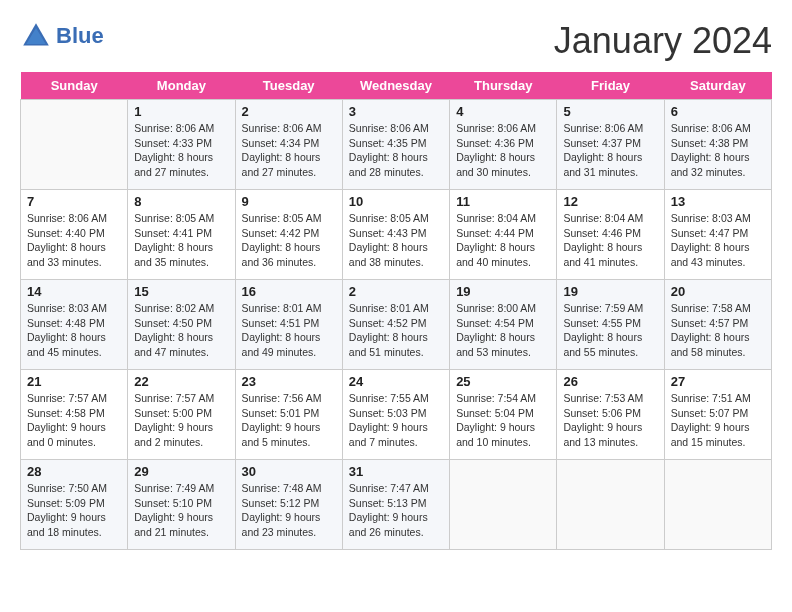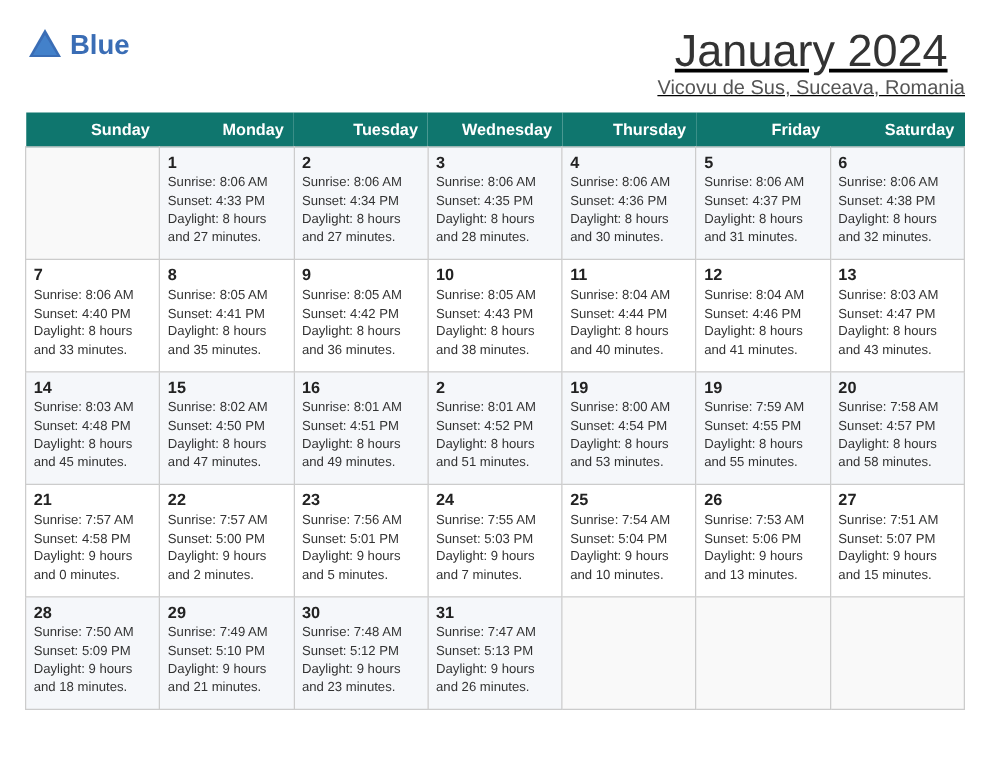--- a/index.html
+++ b/index.html
@@ -28,41 +28,40 @@
     }
     .logo-text span {
       color: #4a90d9;
     }
     .logo-icon {
       width: 32px;
       height: 32px;
       margin-right: 4px;
     }
     .title-block {
-      text-align: center;
-      text-decoration: underline;
+      text-align: right;
     }
     .month-year {
       font-size: 36px;
       color: #333;
       font-weight: normal;
     }
     .location {
       font-size: 16px;
       color: #555;
     }
     table {
       width: 100%;
       border-collapse: collapse;
       font-size: 11px;
     }
     thead tr th {
-      background: #0f766e;
+      background: #ec4899;
       color: #fff;
-      text-align: right;
+      text-align: center;
       padding: 6px 8px;
       font-size: 13px;
       font-weight: bold;
     }
     tbody tr td {
       border: 1px solid #ccc;
       vertical-align: top;
       padding: 4px 6px;
       min-height: 80px;
       height: 90px;
@@ -98,21 +97,20 @@
     <svg class="logo-icon" viewBox="0 0 40 40">
       <polygon points="20,4 36,32 4,32" fill="#3a6db5"></polygon>
       <polygon points="20,10 32,30 8,30" fill="#4a90d9" opacity="0.6"></polygon>
     </svg>
     <div class="logo-text">
       <div style="color:#3a6db5;">Blue</div>
     </div>
   </div>
   <div class="title-block">
     <div class="month-year">January 2024</div>
-    <div class="location">Vicovu de Sus, Suceava, Romania</div>
   </div>
 </div>
 
 <table>
   <thead>
     <tr>
     <th>Sunday</th>
         <th>Monday</th>
         <th>Tuesday</th>
         <th>Wednesday</th>

